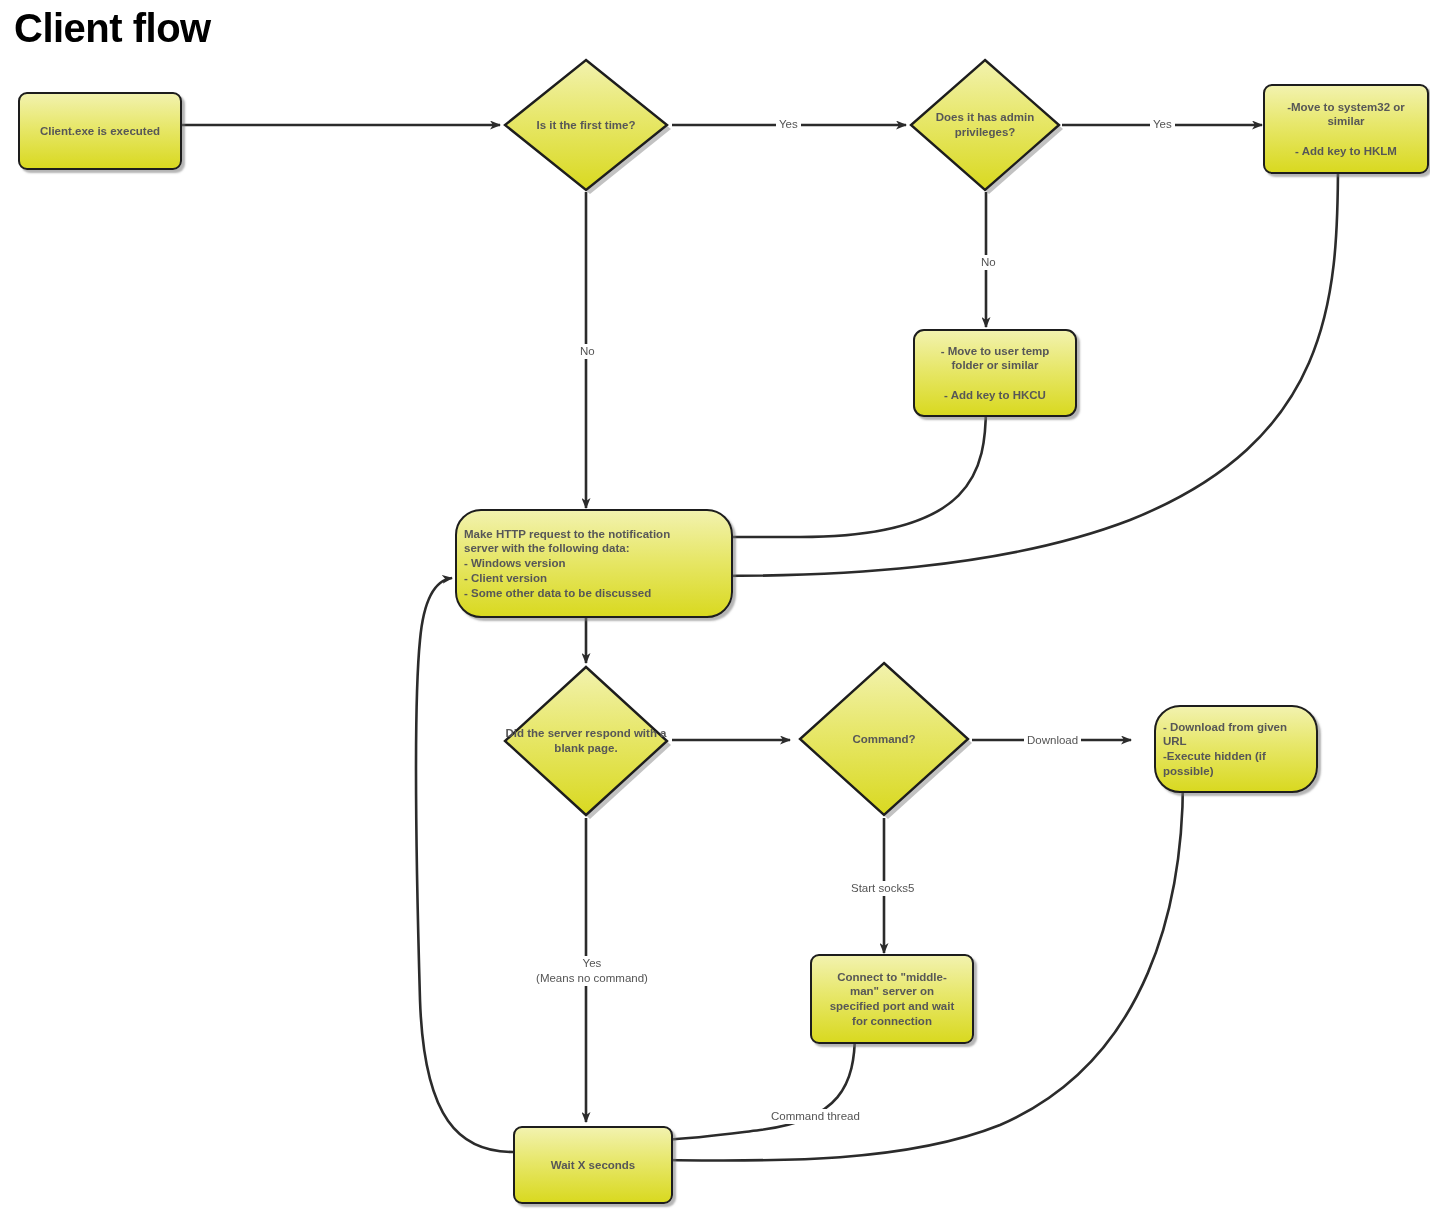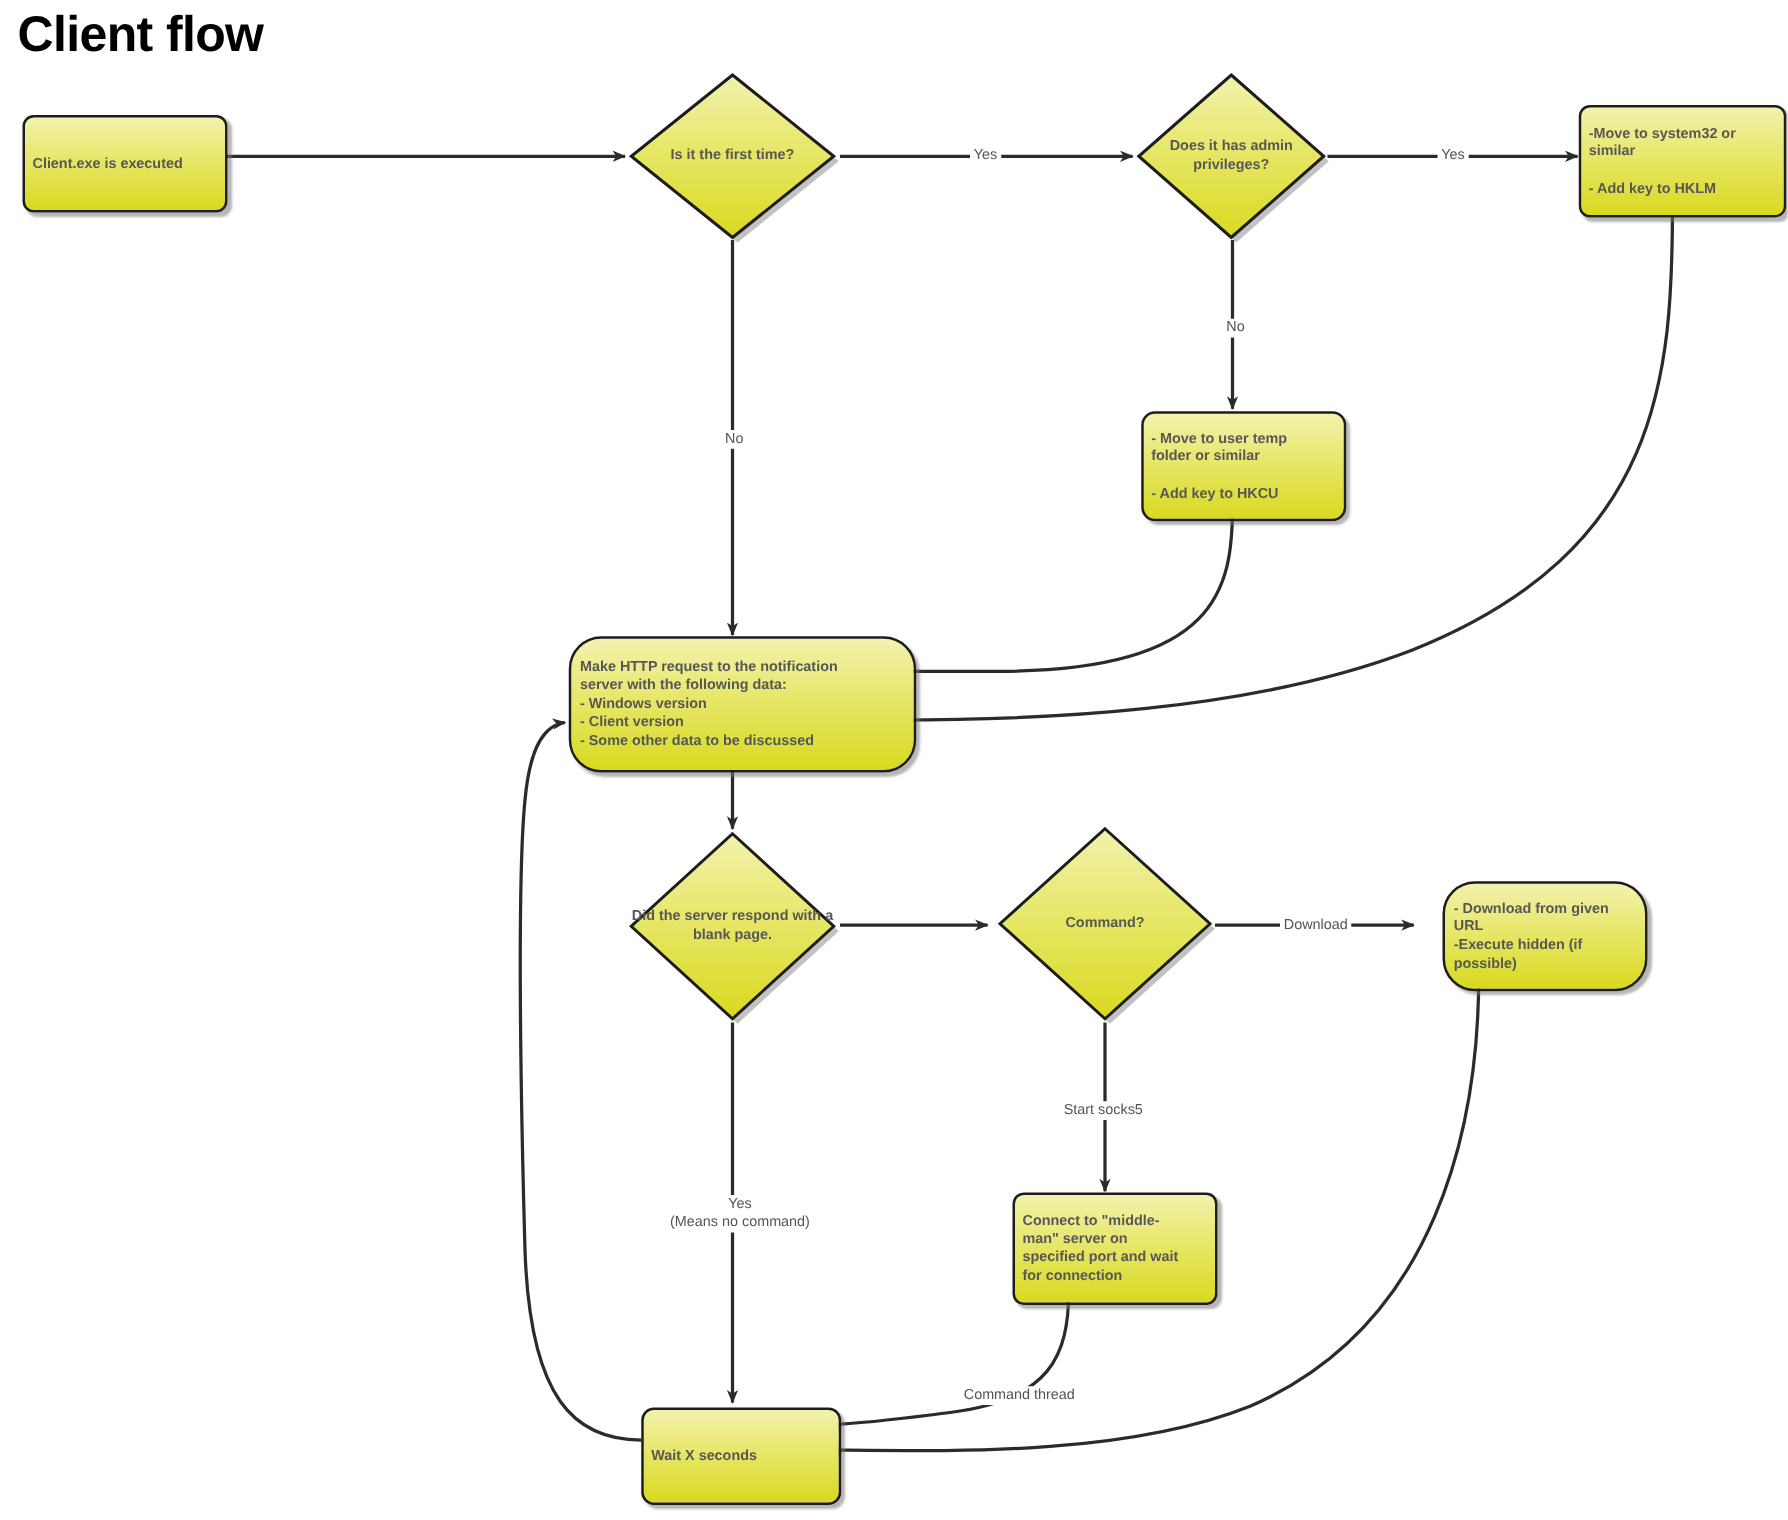--- a/index.html
+++ b/index.html
@@ -50,21 +50,21 @@
     border-radius: 9px;
     background: linear-gradient(to bottom, #f2f2ae 0%, #e7e76a 45%, #d9d920 100%);
     box-shadow: 3px 3px 2px rgba(120,120,120,0.55);
     display: flex;
     align-items: center;
     justify-content: center;
     color: #575757;
     font-weight: bold;
     font-size: 11.5px;
     line-height: 1.28;
-    text-align: left;
+    text-align: center;
     padding: 4px 6px;
   }
   .node-box.left-align {
     justify-content: flex-start;
     text-align: left;
     padding: 5px 7px;
     border-radius: 26px;
   }
   .node-box .txt { width: 100%; white-space: pre-line; }
 
@@ -267,21 +267,21 @@
   <div class="node" style="left:810px; top:954px; width:148px; height:78px;">
     <div class="node-box" style="width:100%; height:100%;">
       <span class="txt">Connect to "middle-
 man" server on
 specified port and wait
 for connection</span>
     </div>
   </div>
 
   <div class="node" style="left:513px; top:1126px; width:144px; height:66px;">
-    <div class="node-box" style="width:100%; height:100%;border-radius:10px;">
+    <div class="node-box" style="width:100%; height:100%;">
       <span class="txt">Wait X seconds</span>
     </div>
   </div>
 
   <div class="edge-label" style="left:776px; top:117px;">Yes</div>
 
   <div class="edge-label" style="left:577px; top:344px;">No</div>
 
   <div class="edge-label" style="left:1150px; top:117px;">Yes</div>
 

